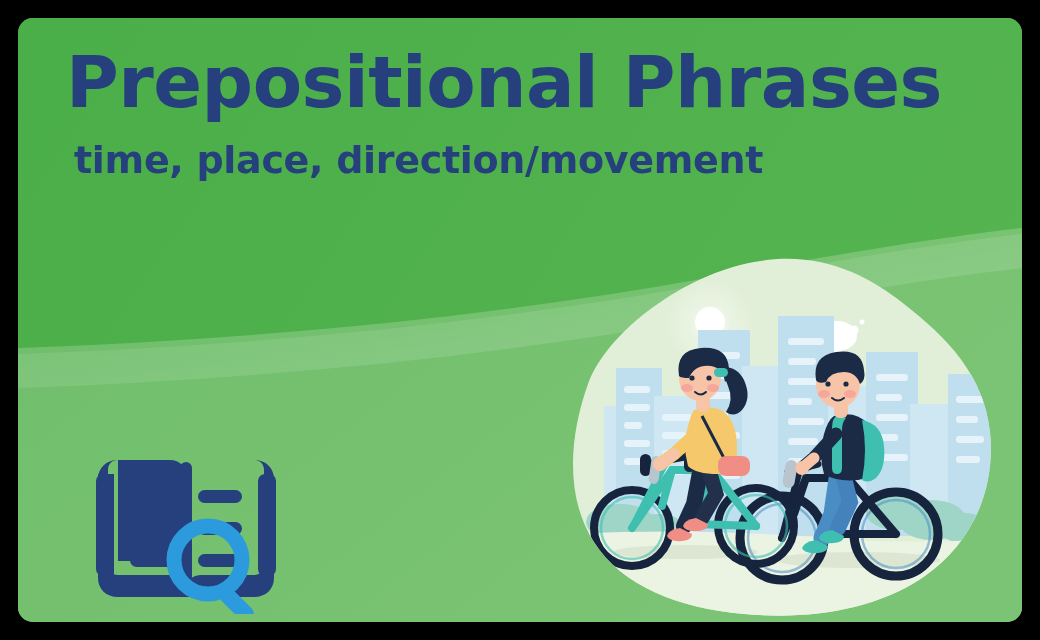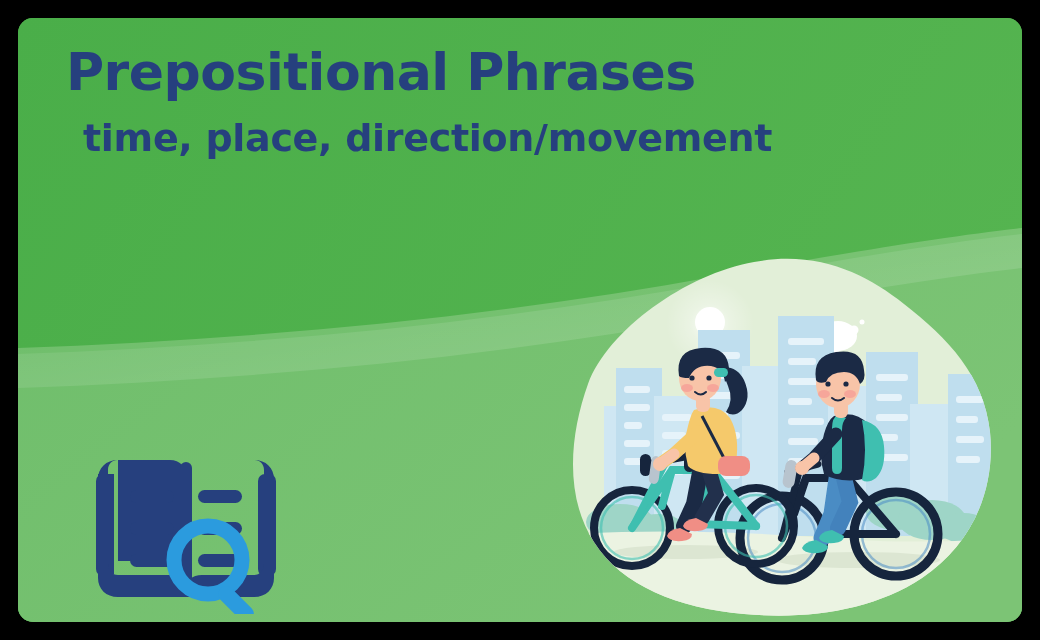--- a/index.html
+++ b/index.html
@@ -15,27 +15,27 @@
     position:absolute;left:18px;top:18px;
     width:1004px;height:604px;
     border-radius:15px;overflow:hidden;
     background:#4FAF4C;
   }
   .card-bg{position:absolute;inset:0;}
 
   
   .headings{position:absolute;left:48px;top:26px;width:900px;}
   .title{
-    font-size:52px;line-height:1.08;font-weight:700;
+    font-size:72px;line-height:1.08;font-weight:700;
     color:#26407E;letter-spacing:-0.5px;margin:0;
     white-space:nowrap;
   }
   .subtitle{
     font-size:38px;line-height:1.1;font-weight:700;
-    color:#26407E;letter-spacing:-0.3px;margin:18px 0 0 17px;
+    color:#26407E;letter-spacing:-0.3px;margin:18px 0 0 8px;
     white-space:nowrap;
   }
 
   
   .book-icon{position:absolute;left:78px;top:424px;width:180px;height:172px;}
 
   
   .illus{position:absolute;left:548px;top:238px;width:440px;height:370px;}
 </style>
 </head>

